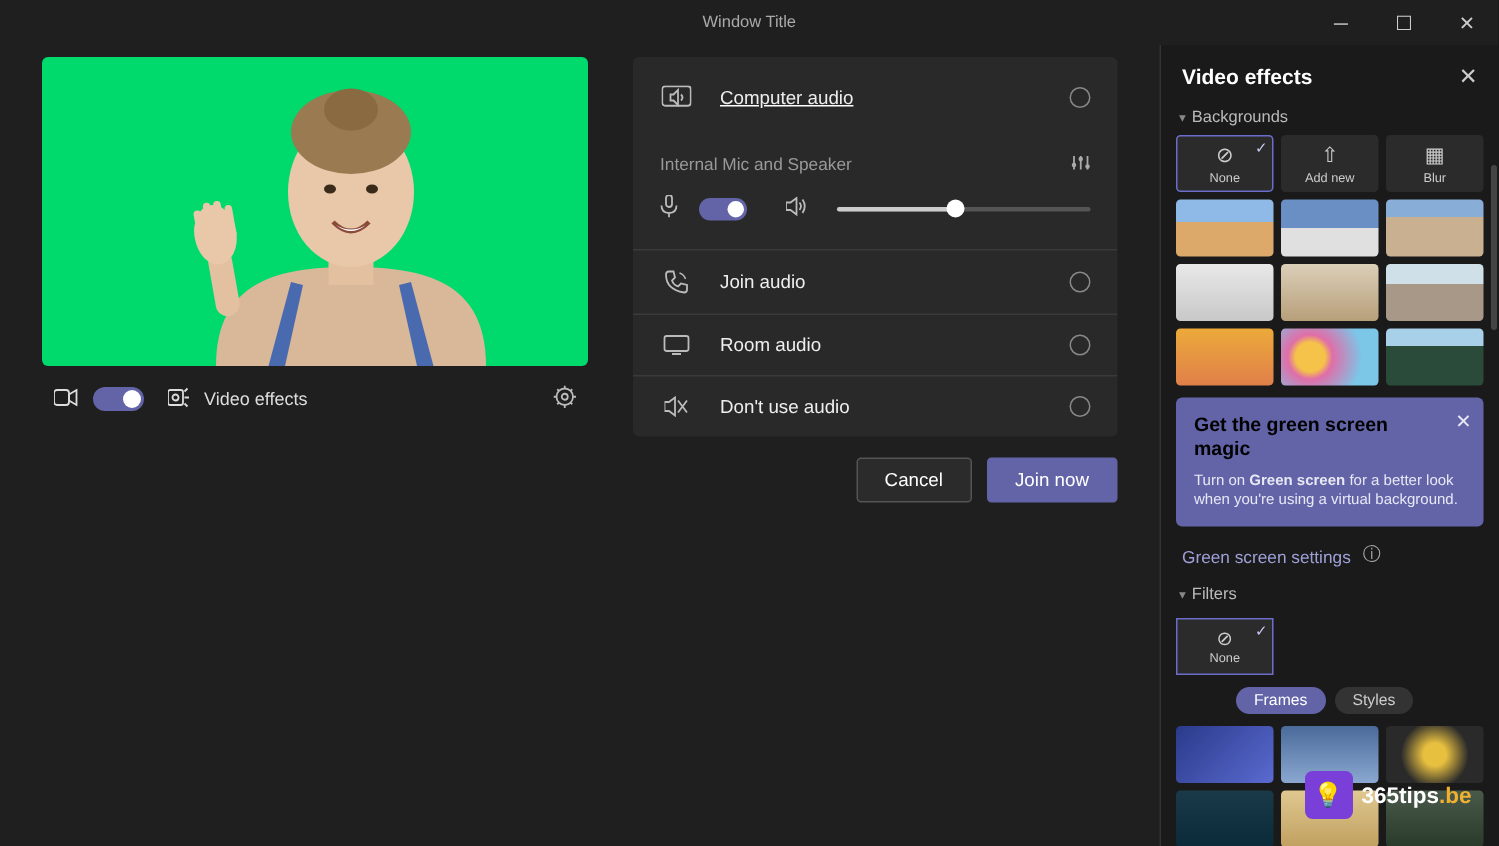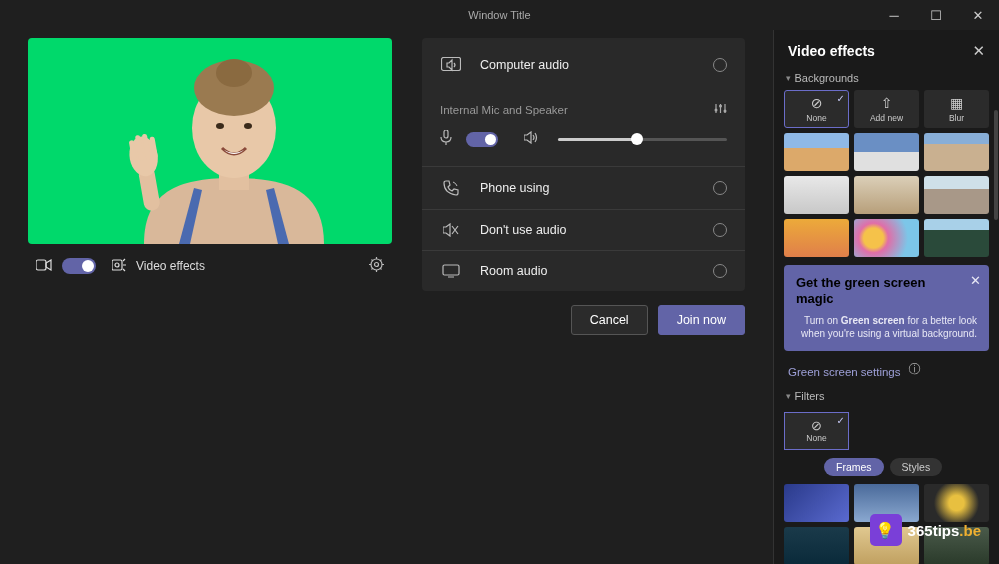--- a/index.html
+++ b/index.html
@@ -29,21 +29,21 @@
   .cam-icon { color: #eee; font-size: 14px; }
   .toggle { width: 34px; height: 16px; background: #6264a7; border-radius: 10px; position: relative; }
   .toggle .knob { position: absolute; width: 12px; height: 12px; background: #fff; border-radius: 50%; top: 2px; right: 2px; }
   .vfx-btn { display: flex; align-items: center; gap: 8px; color: #ddd; font-size: 12px; margin-left: 6px; }
   .gear { margin-left: auto; color: #bbb; font-size: 14px; }
 
   
   .audio-col { flex: 1; display: flex; flex-direction: column; }
   .audio-card { background: #292929; border-radius: 4px; overflow: hidden; }
   .audio-row { display: flex; align-items: center; padding: 13px 18px; border-top: 1px solid #3a3a3a; }
-  .audio-row.first { border-top: none; height: 54px; }
+  .audio-row.first { border-top: none; height: 54px; text-decoration: underline; }
   .audio-row .aicon { width: 22px; color: #bbb; font-size: 14px; display: flex; justify-content: center; }
   .audio-row .alabel { margin-left: 18px; font-size: 12.5px; color: #eee; flex: 1; }
   .radio { width: 14px; height: 14px; border: 1.5px solid #888; border-radius: 50%; }
   .sub-row { display: flex; align-items: center; padding: 10px 18px 6px; font-size: 11.5px; color: #999; }
   .sub-row .sublabel { flex: 1; }
   .adj-icon { color: #aaa; font-size: 13px; }
   .controls-row { display: flex; align-items: center; padding: 6px 18px 18px; gap: 14px; }
   .mic-icon, .spk-icon { color: #bbb; font-size: 13px; }
   .mini-toggle { width: 32px; height: 15px; background: #6264a7; border-radius: 9px; position: relative; }
   .mini-toggle .knob { position: absolute; width: 11px; height: 11px; background: #fff; border-radius: 50%; top: 2px; right: 2px; }
@@ -78,21 +78,21 @@
   .bg3 { background: linear-gradient(180deg,#88aed7 30%,#c9b090 30%); }
   .bg4 { background: linear-gradient(#e8e8e8,#c8c8c8); }
   .bg5 { background: linear-gradient(#dbcfb8,#b79f7a); }
   .bg6 { background: linear-gradient(180deg,#cfe0e8 35%,#a89888 35%); }
   .bg7 { background: linear-gradient(#ecaa3a,#e07f4a); }
   .bg8 { background: radial-gradient(circle at 30% 50%, #f5c24a 20%, #e06ea8 30%, #7cc6e8 70%); }
   .bg9 { background: linear-gradient(180deg,#a8d0e8 30%,#2a4a3a 30%); }
 
   .tip-card { background: #6264a7; border-radius: 4px; padding: 10px 12px; margin-top: 8px; position: relative; }
   .tip-title { font-size: 13px; font-weight: 700; color: #000000; line-height: 1.25; padding-right: 14px; }
-  .tip-body { font-size: 10px; color: #e8e8f5; margin-top: 6px; line-height: 1.35; text-align: right; }
+  .tip-body { font-size: 10px; color: #e8e8f5; margin-top: 6px; line-height: 1.35; }
   .tip-body b { font-weight: 600; }
   .tip-close { position: absolute; top: 8px; right: 8px; color: #e8e8f5; font-size: 13px; }
 
   .link-row { display: flex; align-items: flex-end; gap: 8px; margin: 10px 4px 10px; }
   .link { font-size: 11.5px; color: #9ea0d8; }
   .info-icon { color: #aaa; font-size: 12px; }
 
   .filter-grid { display: grid; grid-template-columns: repeat(3,1fr); gap: 5px; margin-top: 4px; }
   .filter-tile { height: 38px; border-radius: 3px; }
   .filter-none { background: #2b2b2b; border: 1px solid #6b6dc9; display: flex; flex-direction: column; align-items: center; justify-content: center; position: relative; }
@@ -243,41 +243,41 @@
                 <div class="thumb"></div>
             </div>
           </div>
           <div class="audio-row">
             <span class="aicon">
               <svg width="16" height="16" viewBox="0 0 16 16">
                   <path d="M3 1 Q1 1 1 3 Q1 13 13 15 Q15 15 15 13 L15 10 L11 9 L9 11 Q6 10 5 7 L7 5 L6 1 Z" fill="none" stroke="#bbb" stroke-width="1.2"></path>
                   <path d="M10 2 Q13 3 14 6" fill="none" stroke="#bbb" stroke-width="1"></path>
                 </svg>
             </span>
-            <span class="alabel">Phone using</span>
+            <span class="alabel">Join audio</span>
+            <span class="radio"></span>
+          </div>
+          <div class="audio-row">
+            <span class="aicon">
+              <svg width="18" height="14" viewBox="0 0 18 14">
+                  <rect x="1" y="1" width="16" height="10" rx="1.5" fill="none" stroke="#bbb" stroke-width="1.2"></rect>
+                  <path d="M6 13 L12 13" stroke="#bbb" stroke-width="1.2"></path>
+                </svg>
+            </span>
+            <span class="alabel">Room audio</span>
             <span class="radio"></span>
           </div>
           <div class="audio-row">
             <span class="aicon">
               <svg width="16" height="14" viewBox="0 0 16 14">
                   <path d="M0 4 L3 4 L7 1 L7 13 L3 10 L0 10 Z" fill="none" stroke="#bbb" stroke-width="1.2"></path>
                   <path d="M9 3 L15 11 M15 3 L9 11" stroke="#bbb" stroke-width="1.2"></path>
                 </svg>
             </span>
             <span class="alabel">Don't use audio</span>
-            <span class="radio"></span>
-          </div>
-          <div class="audio-row">
-            <span class="aicon">
-              <svg width="18" height="14" viewBox="0 0 18 14">
-                  <rect x="1" y="1" width="16" height="10" rx="1.5" fill="none" stroke="#bbb" stroke-width="1.2"></rect>
-                  <path d="M6 13 L12 13" stroke="#bbb" stroke-width="1.2"></path>
-                </svg>
-            </span>
-            <span class="alabel">Room audio</span>
             <span class="radio"></span>
           </div>
         </div>
 
         <div class="actions">
           <button class="btn">Cancel</button>
           <button class="btn primary">Join now</button>
         </div>
       </div>
 

